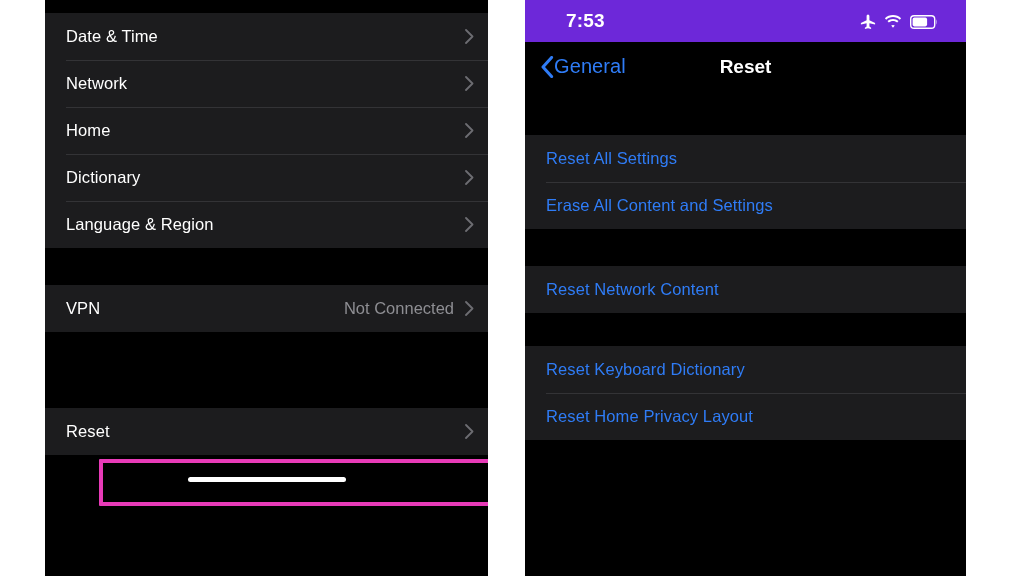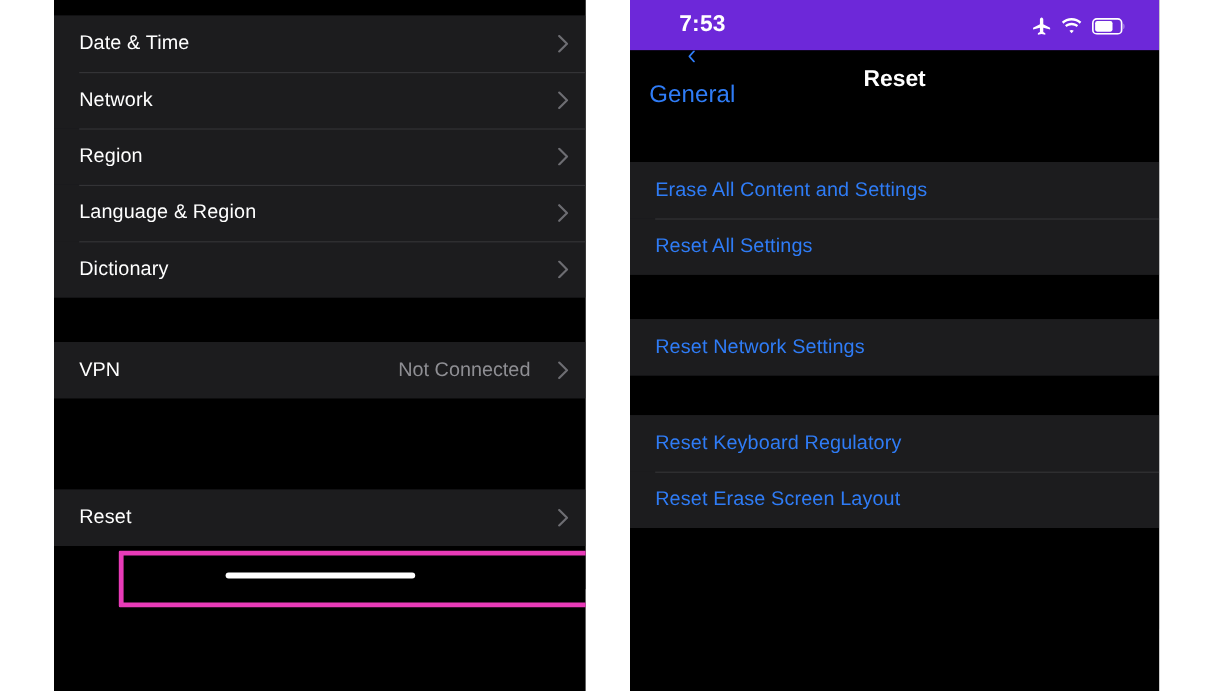--- a/index.html
+++ b/index.html
@@ -62,23 +62,22 @@
     height: 49px;
     background: #000000;
   }
   .nav-back {
     position: absolute;
     left: 16px;
     top: 0;
     height: 49px;
     display: flex;
     align-items: center;
-    gap: 16px;
+    gap: 0;
     cursor: pointer;
-    flex-direction: column;
   }
   .nav-back-chevron { display: block; }
   .nav-back-label {
     color: #2f7cf6;
     font-size: 20px;
     letter-spacing: .1px;
   }
   .nav-title {
     position: absolute;
     left: 0; right: 0; top: 0;
@@ -118,21 +117,21 @@
     color: #ffffff;
     font-size: 16.5px;
     letter-spacing: .1px;
     white-space: nowrap;
   }
   .row-label.link { color: #2f7cf6; }
   .row-right {
     margin-left: auto;
     display: flex;
     align-items: center;
-    gap: 23px;
+    gap: 11px;
   }
   .row-value {
     color: #8e8e93;
     font-size: 16.5px;
     white-space: nowrap;
   }
   .chev {
     display: block;
     flex: none;
   }
@@ -183,37 +182,37 @@
       </div>
       <div class="row">
         <span class="row-label">Network</span>
         <span class="row-right">
           <svg class="chev" width="9" height="15" viewBox="0 0 9 15">
               <path d="M1 1 L7.5 7.5 L1 14" fill="none" stroke="#6d6d72" stroke-width="1.8" stroke-linecap="round" stroke-linejoin="round"></path>
             </svg>
         </span>
       </div>
       <div class="row">
-        <span class="row-label">Region</span>
+        <span class="row-label">Home</span>
+        <span class="row-right">
+          <svg class="chev" width="9" height="15" viewBox="0 0 9 15">
+              <path d="M1 1 L7.5 7.5 L1 14" fill="none" stroke="#6d6d72" stroke-width="1.8" stroke-linecap="round" stroke-linejoin="round"></path>
+            </svg>
+        </span>
+      </div>
+      <div class="row">
+        <span class="row-label">Dictionary</span>
         <span class="row-right">
           <svg class="chev" width="9" height="15" viewBox="0 0 9 15">
               <path d="M1 1 L7.5 7.5 L1 14" fill="none" stroke="#6d6d72" stroke-width="1.8" stroke-linecap="round" stroke-linejoin="round"></path>
             </svg>
         </span>
       </div>
       <div class="row">
         <span class="row-label">Language &amp; Region</span>
-        <span class="row-right">
-          <svg class="chev" width="9" height="15" viewBox="0 0 9 15">
-              <path d="M1 1 L7.5 7.5 L1 14" fill="none" stroke="#6d6d72" stroke-width="1.8" stroke-linecap="round" stroke-linejoin="round"></path>
-            </svg>
-        </span>
-      </div>
-      <div class="row">
-        <span class="row-label">Dictionary</span>
         <span class="row-right">
           <svg class="chev" width="9" height="15" viewBox="0 0 9 15">
               <path d="M1 1 L7.5 7.5 L1 14" fill="none" stroke="#6d6d72" stroke-width="1.8" stroke-linecap="round" stroke-linejoin="round"></path>
             </svg>
         </span>
       </div>
     </div>
 
     <div class="gap" style="height:37px"></div>
 
@@ -280,43 +279,43 @@
           </svg>
         <span class="nav-back-label">General</span>
       </div>
       <div class="nav-title">Reset</div>
     </div>
 
     <div class="gap" style="height:44px"></div>
 
     <div class="group">
       <div class="row">
+        <span class="row-label link">Reset All Settings</span>
+      </div>
+      <div class="row">
         <span class="row-label link">Erase All Content and Settings</span>
       </div>
-      <div class="row">
-        <span class="row-label link">Reset All Settings</span>
-      </div>
     </div>
 
     <div class="gap" style="height:37px"></div>
 
     <div class="group">
       <div class="row">
-        <span class="row-label link">Reset Network Settings</span>
+        <span class="row-label link">Reset Network Content</span>
       </div>
     </div>
 
     <div class="gap" style="height:33px"></div>
 
     <div class="group">
       <div class="row">
-        <span class="row-label link">Reset Keyboard Regulatory</span>
-      </div>
-      <div class="row">
-        <span class="row-label link">Reset Erase Screen Layout</span>
+        <span class="row-label link">Reset Keyboard Dictionary</span>
+      </div>
+      <div class="row">
+        <span class="row-label link">Reset Home Privacy Layout</span>
       </div>
     </div>
 
     <div class="gap" style="height:84px"></div>
 
   </div>
 
 </div>
 
 </body></html>

